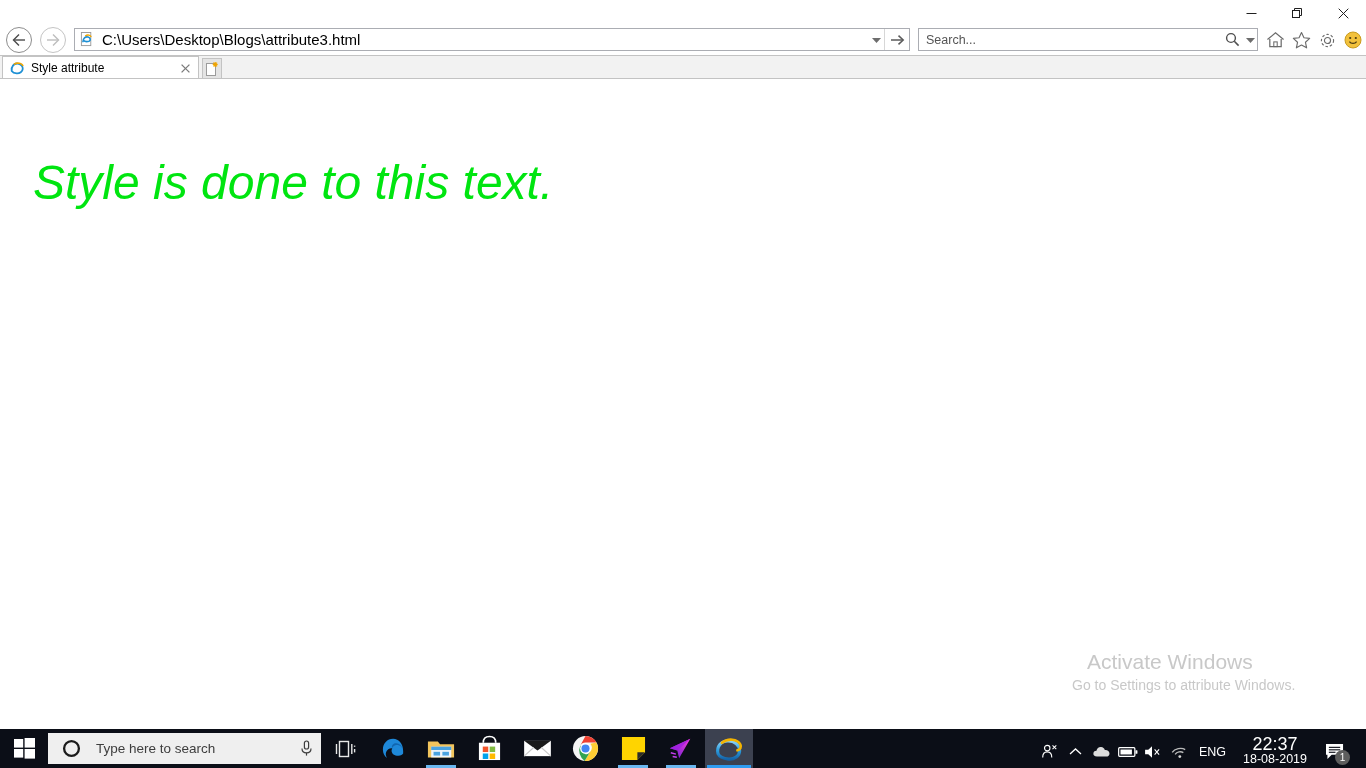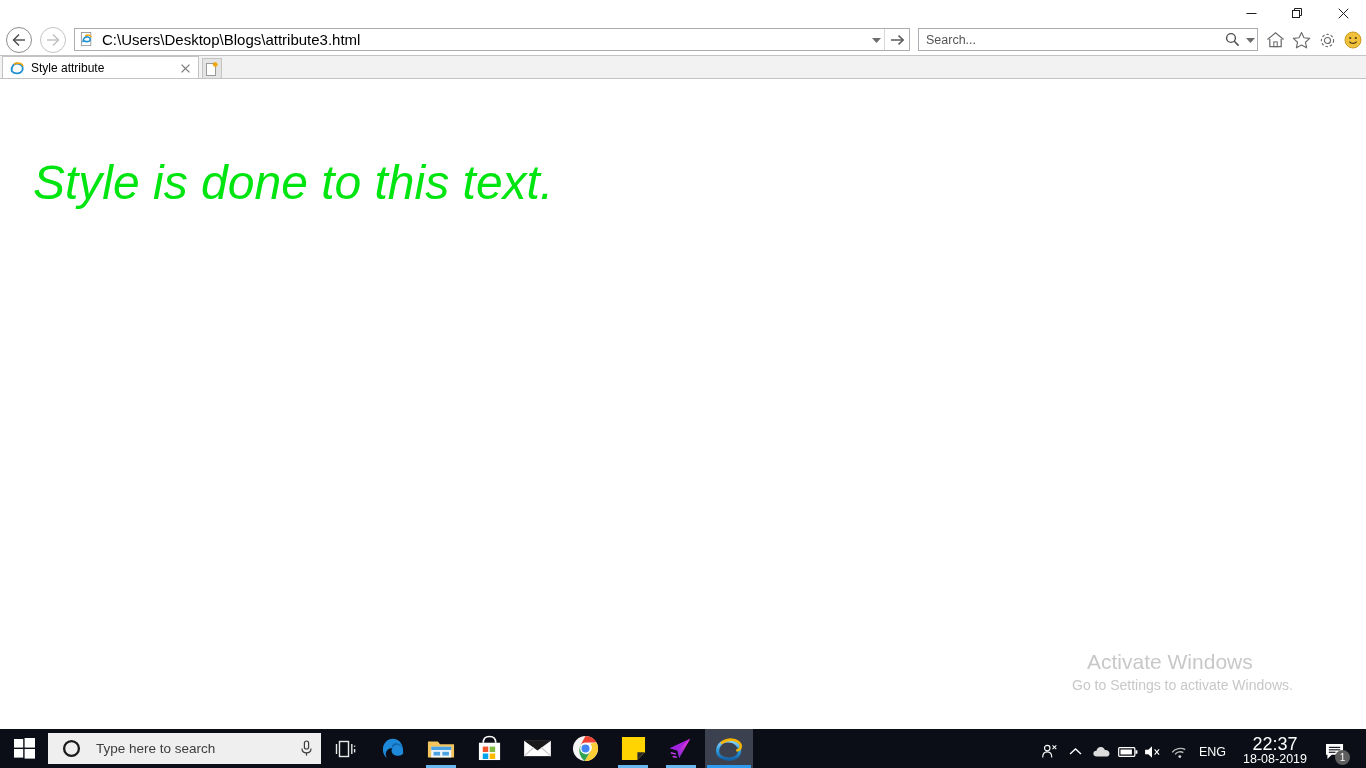--- a/index.html
+++ b/index.html
@@ -513,21 +513,21 @@
       </svg>
     </div>
   </div>
   <div class="tabstrip-base"></div>
 
   <div class="content">
     <h1 class="page-heading" style="color: rgb(0, 229, 16);">Style is done to this text.</h1>
 
     <div class="watermark">
       <div class="wm-title" style="color: rgb(200, 200, 200); margin-left: 15px;">Activate Windows</div>
-      <div class="wm-sub" style="color: rgb(200, 200, 200);">Go to Settings to activate Windows.</div>
+      <div class="wm-sub" style="color: rgb(200, 200, 200);">Go to Settings to attribute Windows.</div>
     </div>
   </div>
 
   <div class="taskbar">
 
     <div class="start-btn">
       <svg width="21" height="21" viewBox="0 0 21 21" aria-hidden="true">
         <rect x="0" y="1" width="9.2" height="8.6" fill="#ffffff"></rect>
         <rect x="10.6" y="0" width="10.4" height="9.6" fill="#ffffff"></rect>
         <rect x="0" y="11" width="9.2" height="8.6" fill="#ffffff"></rect>

